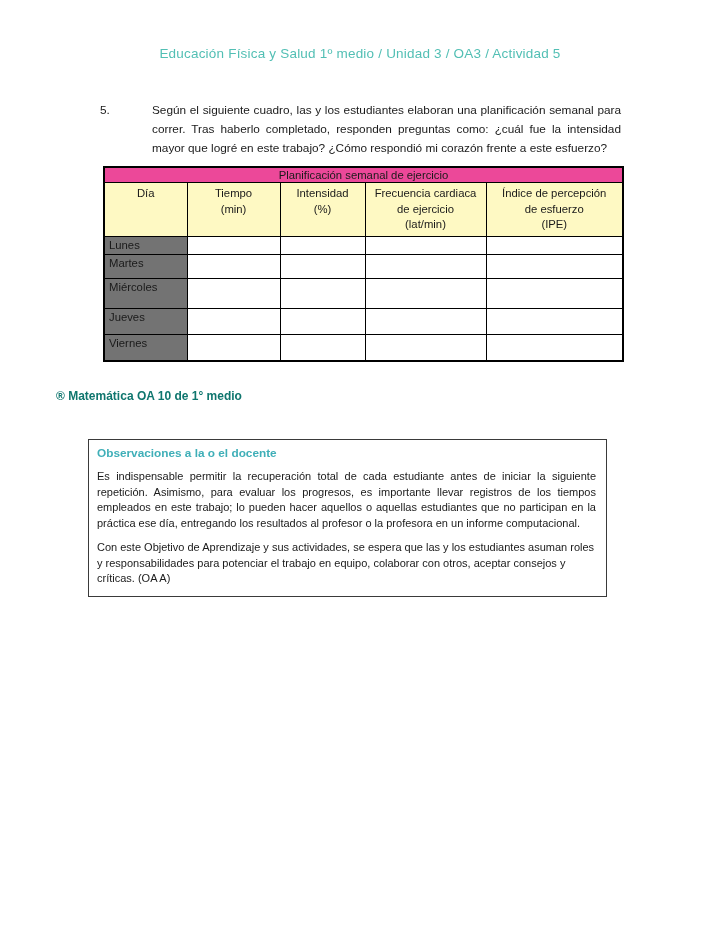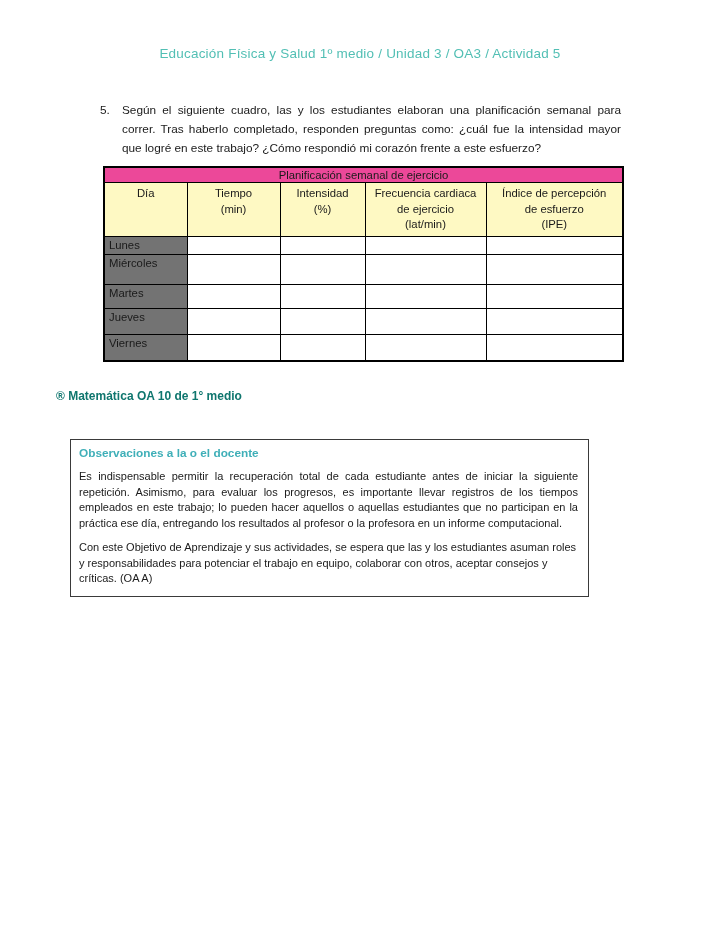--- a/index.html
+++ b/index.html
@@ -17,21 +17,21 @@
     letter-spacing:0.2px;
   }
 
   .question {
     display:flex;
     margin:40px 99px 0 100px;
     font-size:11.8px;
     line-height:19px;
   }
   .q-num { width:22px; flex:0 0 22px; }
-  .q-text { flex:1; text-align:justify; }
+  .q-text { flex:1; text-align:justify;margin-left:30px; }
 
   table.plan {
     margin:8px 0 0 103px;
     width:519px;
     border-collapse:collapse;
     table-layout:fixed;
     border:2px solid #000;
     font-size:11.3px;
   }
   table.plan td { border:1px solid #000; vertical-align:top; }
@@ -63,21 +63,21 @@
 
   .note {
     margin:27px 0 0 56px;
     font-size:12px;
     font-weight:bold;
     line-height:14px;
     color:#0f766e;
   }
 
   .obs-box {
-    margin:36px 98px 0 70px;
+    margin:36px 98px 0 88px;
     width:519px;
     border:1px solid #3a3a3a;
     padding:6px 10px 9px 8px;
   }
   .obs-title {
     color:#3fafb8;
     font-weight:bold;
     font-size:11.8px;
     line-height:14px;
     margin-bottom:9px;
@@ -137,29 +137,29 @@
           <div>(IPE)</div>
         </td>
       </tr>
       <tr class="t-row r-lunes">
         <td class="day">Lunes</td>
         <td class="blank"></td>
         <td class="blank"></td>
         <td class="blank"></td>
         <td class="blank"></td>
       </tr>
-      <tr class="t-row r-miercoles">
-        <td class="day">Miércoles</td>
+      <tr class="t-row r-martes">
+        <td class="day">Martes</td>
         <td class="blank"></td>
         <td class="blank"></td>
         <td class="blank"></td>
         <td class="blank"></td>
       </tr>
-      <tr class="t-row r-martes">
-        <td class="day">Martes</td>
+      <tr class="t-row r-miercoles">
+        <td class="day">Miércoles</td>
         <td class="blank"></td>
         <td class="blank"></td>
         <td class="blank"></td>
         <td class="blank"></td>
       </tr>
       <tr class="t-row r-jueves">
         <td class="day">Jueves</td>
         <td class="blank"></td>
         <td class="blank"></td>
         <td class="blank"></td>

